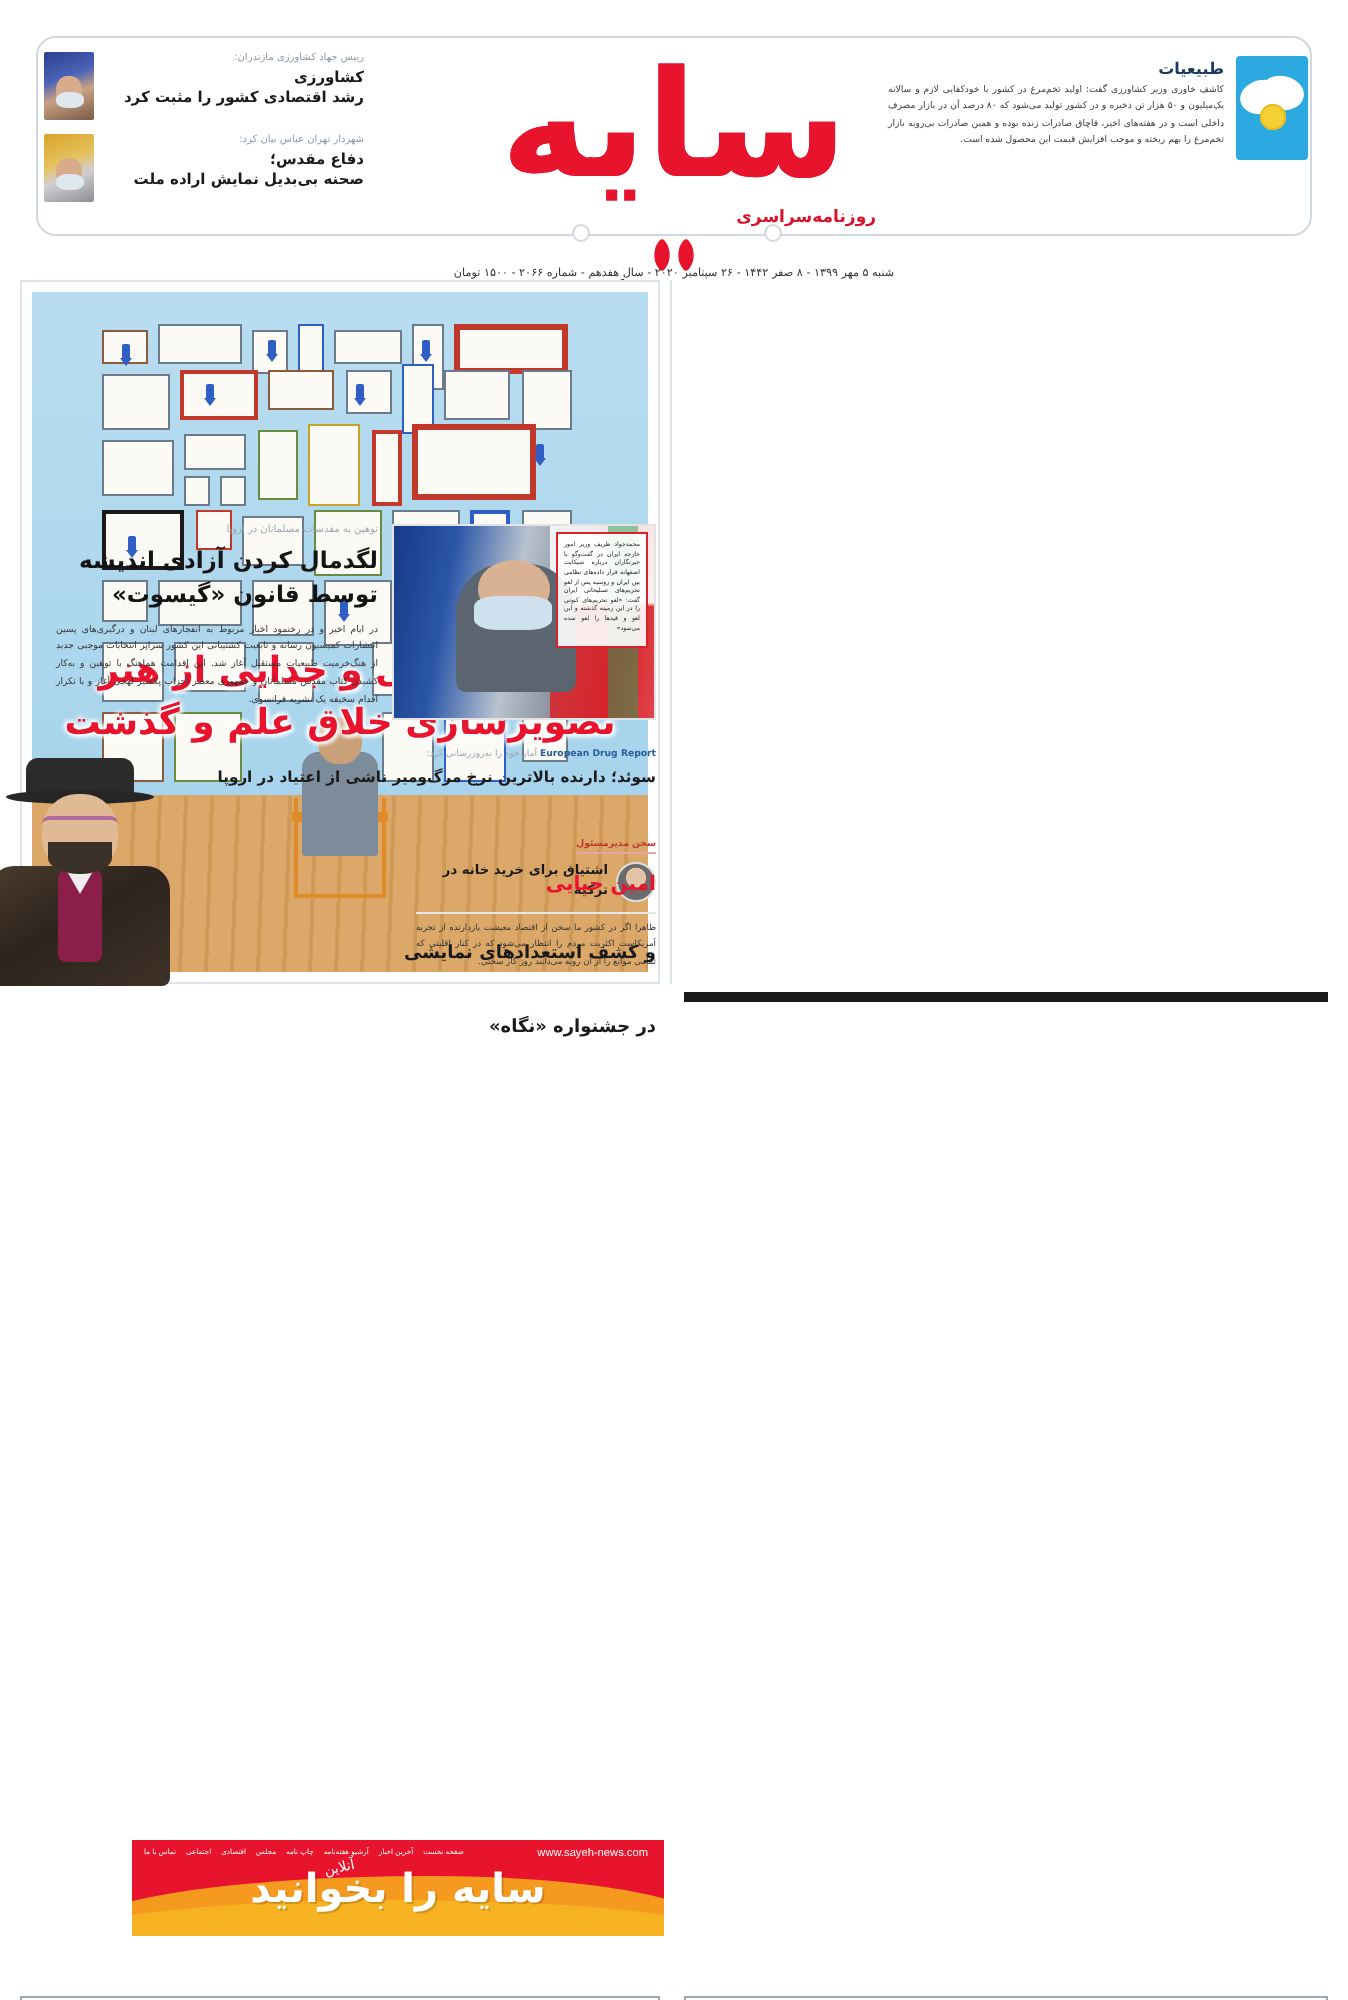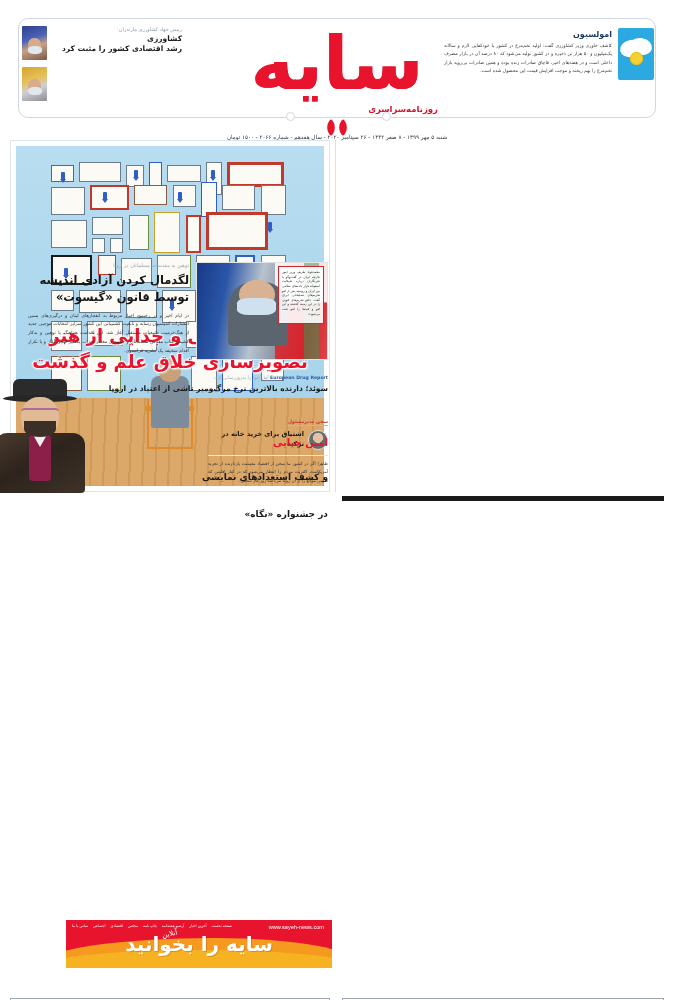--- a/index.html
+++ b/index.html
@@ -236,21 +236,21 @@
 
   <div class="masthead">
     <div class="mast-frame"></div>
 
     <div class="logo-box">
       <span class="egg1"></span>
         <span class="egg2"></span>
         <span class="yolk"></span>
     </div>
     <div class="brand-right">
-      <div class="bname">امولسیون</div>
+      <div class="bname">طبیعیات</div>
       <div class="btext">کاشف خاوری وزیر کشاورزی گفت: اولید تخم‌مرغ در کشور با خودکفایی لازم و سالانه یک‌میلیون و ۵۰ هزار تن ذخیره و در کشور تولید می‌شود که ۸۰ درصد آن در بازار مصرف داخلی است و در هفته‌های اخیر، قاچاق صادرات زنده بوده و همین صادرات بی‌رویه بازار تخم‌مرغ را بهم ریخته و موجب افزایش قیمت این محصول شده است.</div>
     </div>
 
     <div class="sayeh-wrap">
       <div class="sayeh-logo">سایه</div>
       <div class="mast-sub-label">روزنامه‌سراسری</div>
       <div class="diamonds">
           <i></i>
           <i></i>
         </div>
@@ -266,20 +266,25 @@
         <div class="txt">
           <div class="kicker">رییس جهاد کشاورزی مازندران:</div>
           <div class="l1">کشاورزی</div>
           <div class="l2">رشد اقتصادی کشور را مثبت کرد</div>
         </div>
       </div>
       <div class="teaser">
         <div class="thumb t2">
           <span class="face"></span>
             <span class="mask"></span>
+        </div>
+        <div class="txt">
+          <div class="kicker">شهردار تهران عباس بیان کرد:</div>
+          <div class="l1">دفاع مقدس؛</div>
+          <div class="l2">صحنه بی‌بدیل نمایش اراده ملت</div>
         </div>
       </div>
     </div>
   </div>
 
   <div class="lead-kicker">سخنگوی وزارت بهداشت:</div>
   <div class="lead-head">
     <div class="hl">فوتی‌های روزانه کرونا</div>
     <div class="hl">
       <span>از مرز</span>

